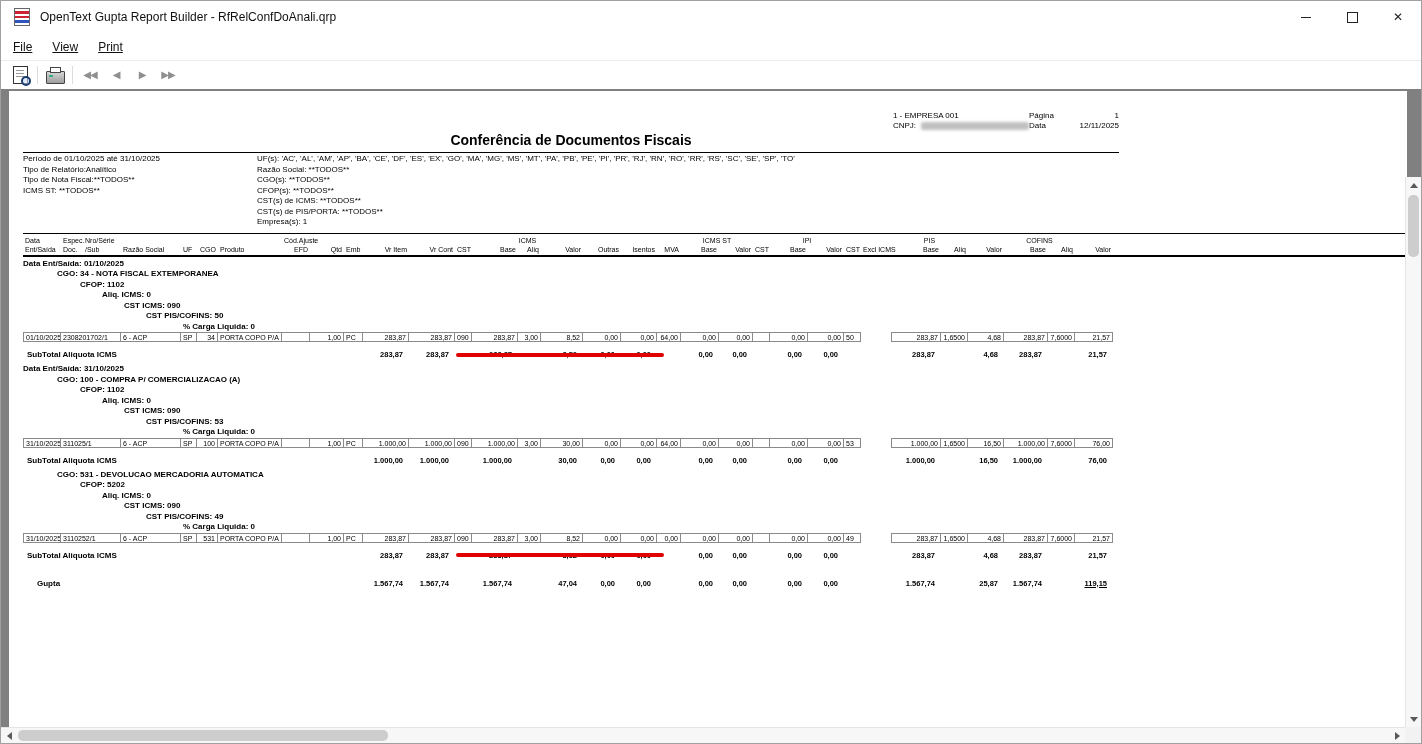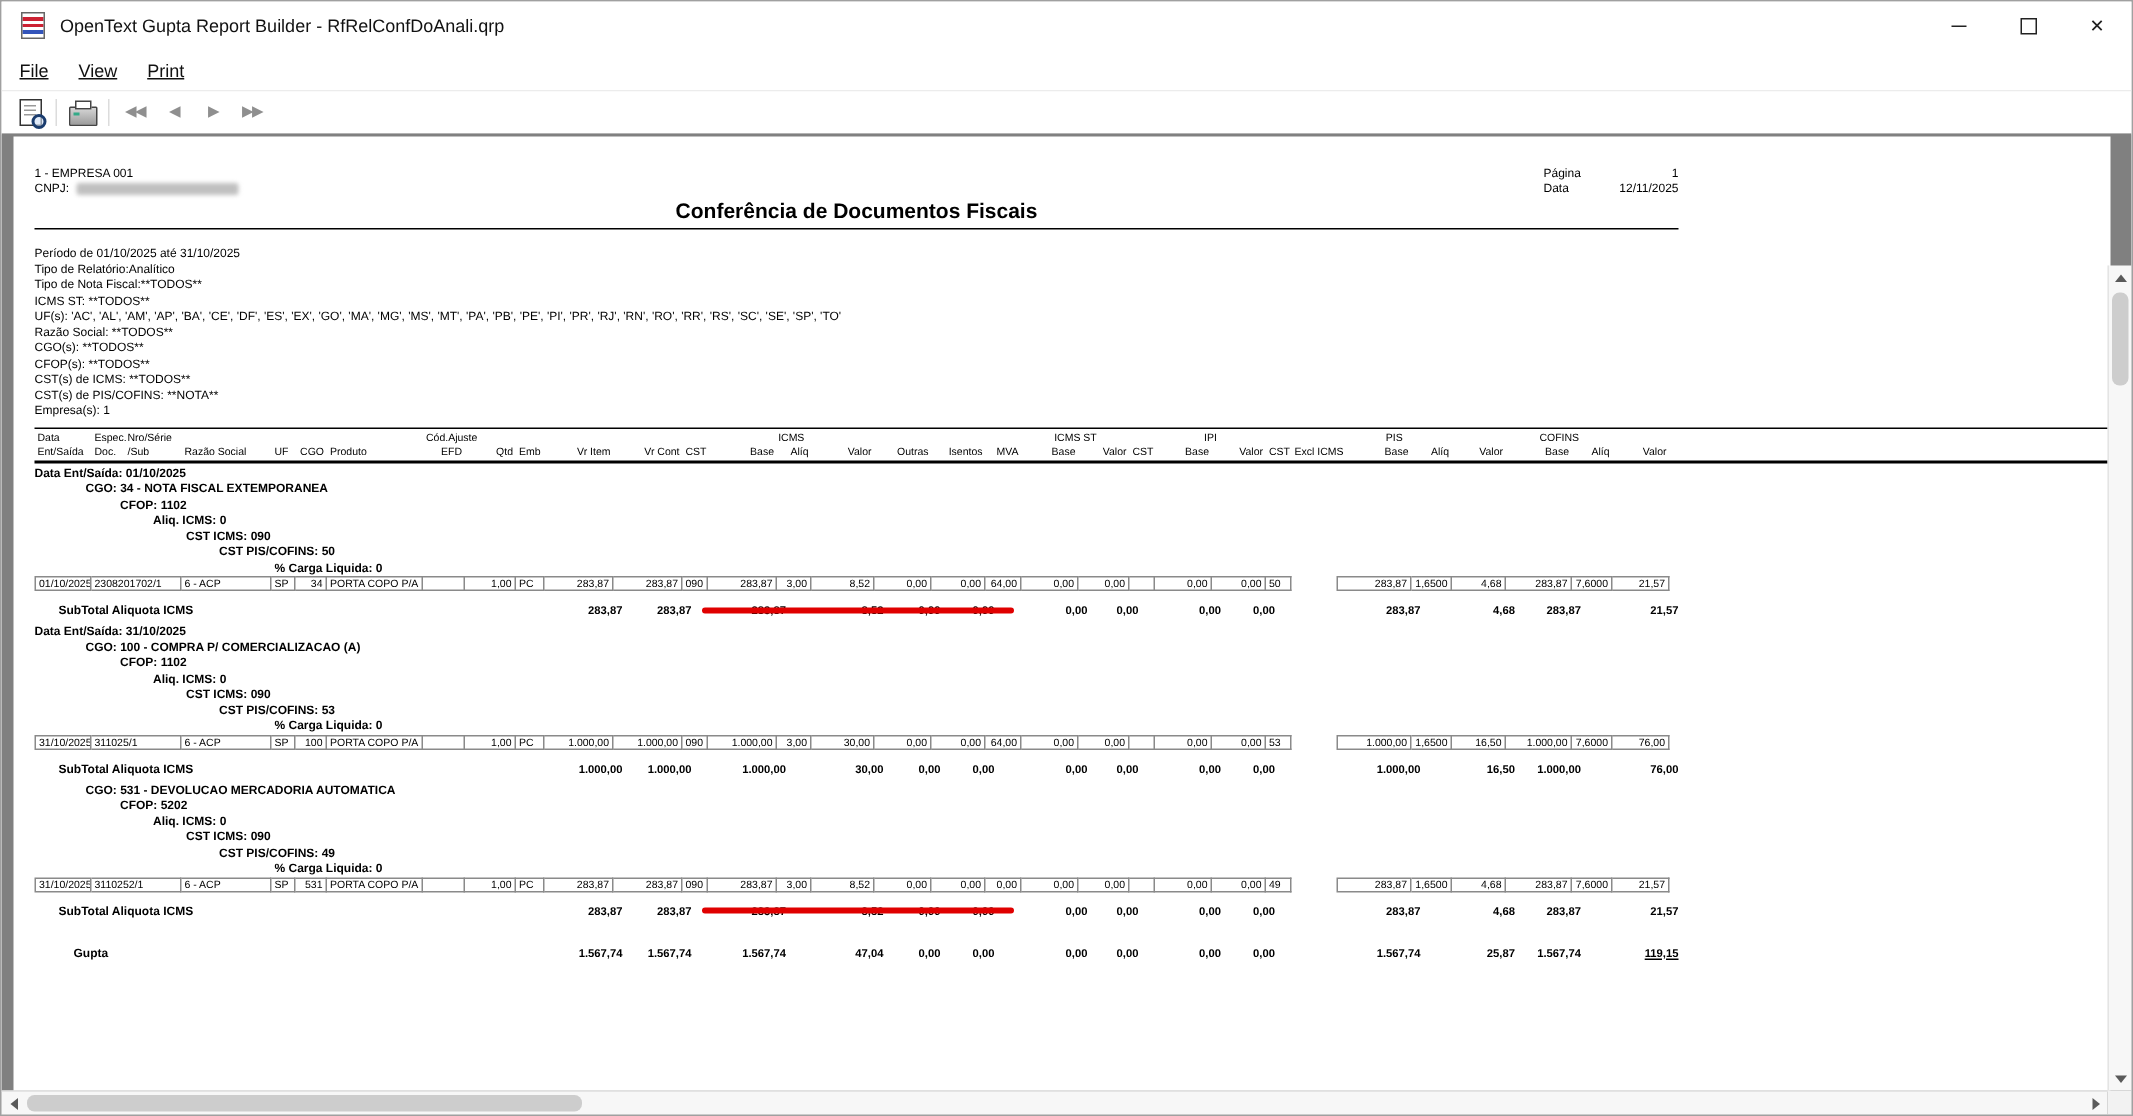--- a/index.html
+++ b/index.html
@@ -30,49 +30,49 @@
   .ic-printer{position:relative;width:17px;height:11px;background:linear-gradient(#d6d6d6,#9d9d9d);border:1px solid #444;border-radius:1px;display:inline-block;margin-top:4px;}
   .ic-printer::before{content:"";position:absolute;left:3px;top:-5px;width:9px;height:4px;background:#fff;border:1px solid #444;}
   .ic-printer::after{content:"";position:absolute;left:2px;top:3px;width:4px;height:2px;background:#3a8;}
   .nav span{font-size:10px;color:#8f8f8f;letter-spacing:-1px;line-height:1;}
 
   
   .content{position:absolute;top:88px;left:0;right:0;bottom:0;background:#808080;}
   .page{position:absolute;left:8px;top:2px;width:1398px;bottom:16px;background:#fff;overflow:hidden;color:#000;}
   .page-inner{padding:20px 0 0 14px;position:relative;}
 
-  .prow{display:flex;justify-content:space-between;width:1096px;font-size:8px;line-height:10px;}
+  .prow{display:flex;justify-content:flex-end;width:1096px;font-size:8px;line-height:10px;}
   .company div{white-space:nowrap;}
   .cnpjline{display:flex;align-items:center;}
   .blur{display:inline-block;width:108px;height:8px;background:#c0c0c0;border-radius:2px;filter:blur(1.5px);margin-left:5px;}
   .pageinfo{width:90px;}
   .pageinfo .pi{display:flex;justify-content:space-between;white-space:nowrap;}
   .rtitle{width:1096px;text-align:center;font-weight:bold;font-size:14px;margin-top:1px;}
   .hr1{width:1096px;height:1px;background:#000;margin-top:4px;}
-  .filters{display:flex;width:1096px;font-size:8px;line-height:10.5px;margin-top:11px;flex-direction:column;}
+  .filters{display:flex;width:1096px;font-size:8px;line-height:10.5px;margin-top:1px;}
   .fl{width:234px;}
   .fr{flex:1;}
   .fline{white-space:nowrap;}
 
   
   .grid{display:grid;width:1090px;}
   #col-header{border-bottom:2px solid #000;margin-top:5px;padding-bottom:1px;border-top:1px solid #000;padding-top:2px;}
   .hc{font-size:7px;line-height:9px;height:9px;white-space:nowrap;padding:0 2px;box-sizing:border-box;}
   .hc.r{text-align:right;}.hc.c{text-align:center;}.hc.l{text-align:left;}
   .gline{font-size:8px;font-weight:bold;line-height:10.5px;white-space:nowrap;}
   #report-body{margin-top:2px;}
   .ind0{padding-left:0;}.ind1{padding-left:34px;}.ind2{padding-left:57px;}.ind3{padding-left:79px;}
   .ind4{padding-left:101px;}.ind5{padding-left:123px;}.ind6{padding-left:160px;}
   .dc{font-size:7px;line-height:10px;height:10px;border:1px solid #8a8a8a;border-left:0;padding:0 2px;
       white-space:nowrap;overflow:hidden;box-sizing:border-box;}
   .drow .dc.first{border-left:1px solid #8a8a8a;}
   .dc.nb{border:0;}
   .dc.bl{border-left:1px solid #8a8a8a;}
   .dc.r{text-align:right;}.dc.l{text-align:left;}
-  .srow{height:15px;align-items:center;margin:5px 16px 2px;}
+  .srow{height:15px;align-items:center;margin:5px 4px 2px;}
   .slabel{font-size:8px;font-weight:bold;white-space:nowrap;align-self:center;}
   .sval{font-size:7.5px;font-weight:bold;text-align:right;padding-right:10px;white-space:nowrap;align-self:center;}
   .hlbox{border:2px solid #e00000;border-radius:9px;margin:-4px -3px;pointer-events:none;}
   .tot{margin-top:13px;}
   .tot .slabel{padding-left:10px;}
 
   
   .vscroll{position:absolute;top:88px;right:0;bottom:16px;width:16px;background:#f7f7f7;border-left:1px solid #e4e4e4;box-sizing:border-box;}
   .hscroll{position:absolute;left:0;right:16px;bottom:0;height:16px;background:#f7f7f7;border-top:1px solid #e4e4e4;box-sizing:border-box;}
   .corner{position:absolute;right:0;bottom:0;width:16px;height:16px;background:#f2f2f2;}
@@ -167,21 +167,21 @@
               <div class="fline">Tipo de Relatório:Analítico</div>
               <div class="fline">Tipo de Nota Fiscal:**TODOS**</div>
               <div class="fline">ICMS ST: **TODOS**</div>
             </div>
           <div class="fr" id="filters-right">
               <div class="fline">UF(s): 'AC', 'AL', 'AM', 'AP', 'BA', 'CE', 'DF', 'ES', 'EX', 'GO', 'MA', 'MG', 'MS', 'MT', 'PA', 'PB', 'PE', 'PI', 'PR', 'RJ', 'RN', 'RO', 'RR', 'RS', 'SC', 'SE', 'SP', 'TO'</div>
               <div class="fline">Razão Social: **TODOS**</div>
               <div class="fline">CGO(s): **TODOS**</div>
               <div class="fline">CFOP(s): **TODOS**</div>
               <div class="fline">CST(s) de ICMS: **TODOS**</div>
-              <div class="fline">CST(s) de PIS/COFINS: **NOTA**</div>
+              <div class="fline">CST(s) de PIS/PORTA: **TODOS**</div>
               <div class="fline">Empresa(s): 1</div>
             </div>
         </div>
 
         <div id="col-header">
             <div class="grid hrow" style="grid-template-columns: 38px 22px 38px 60px 16px 21px 64px 28px 34px 19px 46px 46px 17px 46px 23px 42px 38px 36px 24px 38px 34px 17px 38px 36px 17px 30px 50px 27px 36px 44px 27px 38px;">
               <div class="hc l" style="grid-area: 1 / 1 / auto / span 1;">Data</div>
               <div class="hc l" style="grid-area: 1 / 2 / auto / span 1;">Espec.</div>
               <div class="hc l" style="grid-area: 1 / 3 / auto / span 1;">Nro/Série</div>
               <div class="hc r" style="grid-area: 1 / 8 / auto / span 1;">Cód.Ajuste</div>

